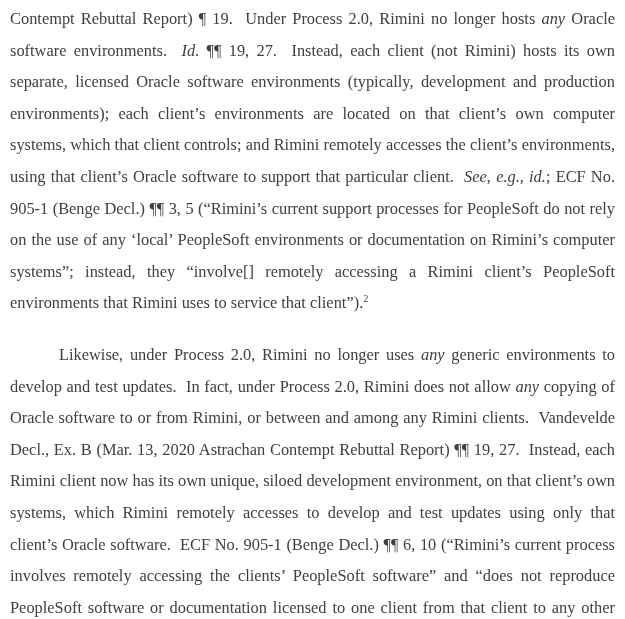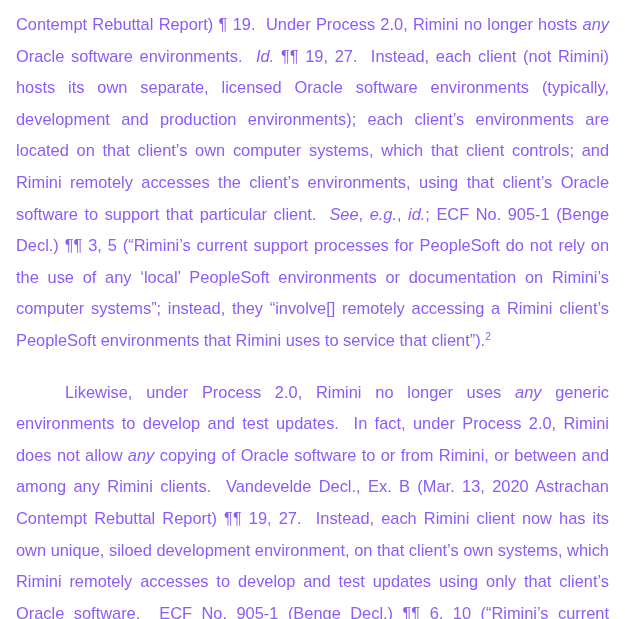--- a/index.html
+++ b/index.html
@@ -10,23 +10,23 @@
   .page {
     position: relative;
     width: 625px;
     height: 619px;
     box-sizing: border-box;
     padding: 1px 8px 0 8px;
     background: #ffffff;
     overflow: hidden;
   }
   .para {
-    margin: 8px;
-    color: #8b5cf6;
-    font-family: Liberation Sans, sans-serif;
+    margin: 2px;
+    color: #404040;
+    font-family: Liberation Serif, serif;
     font-size: 16.4px;
     line-height: 31.6px;
     text-align: justify;
     white-space: pre-wrap;
   }
   .para + .para {
     margin-top: 20px;
   }
   .para.indented {
     text-indent: 49px;

